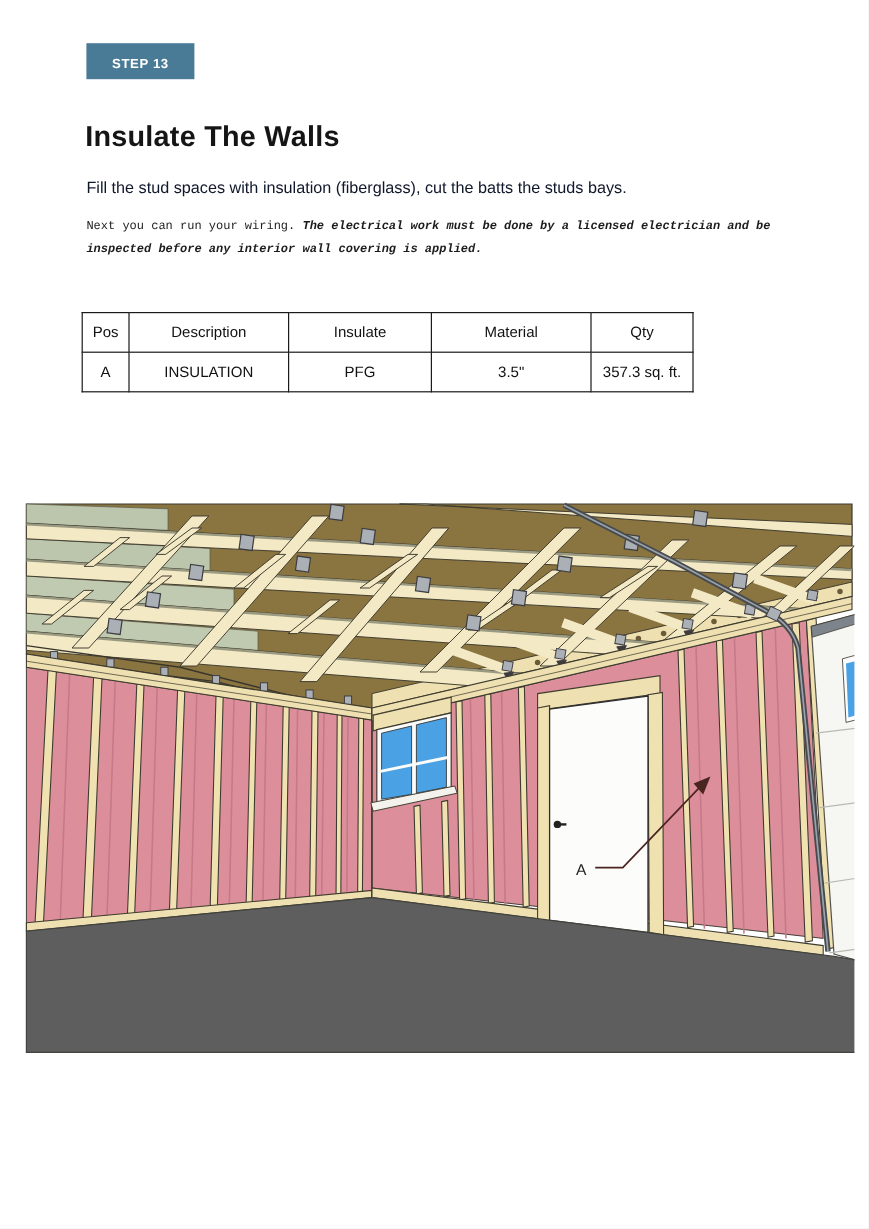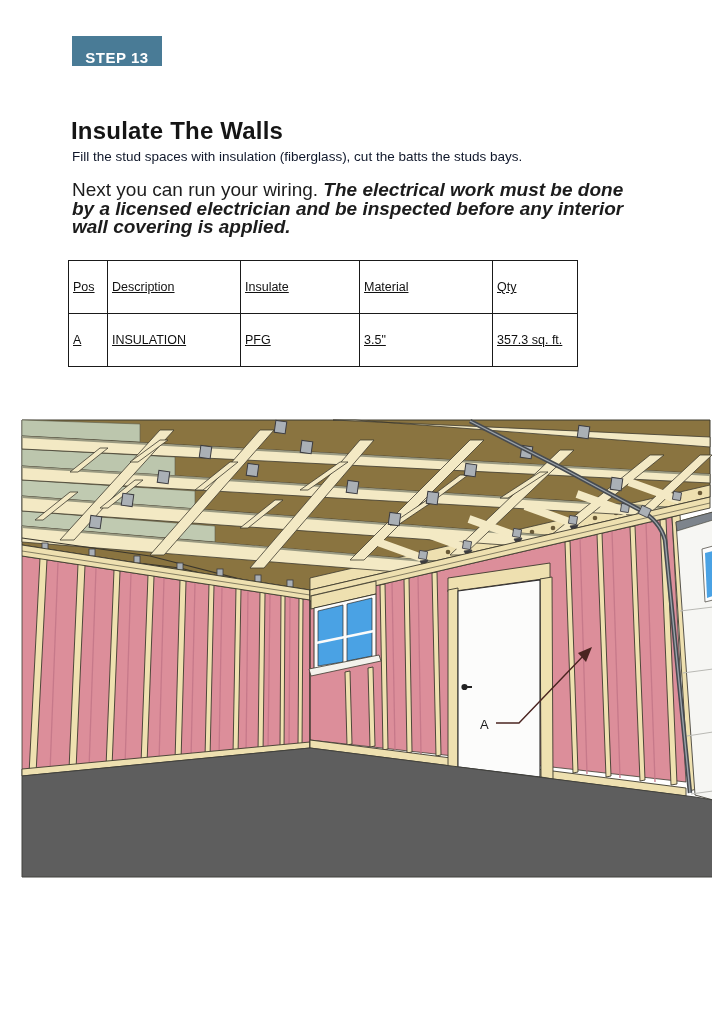--- a/index.html
+++ b/index.html
@@ -3,42 +3,42 @@
 <meta charset="utf-8">
 <style>
   html,body{margin:0;padding:0;background:#e8e8e8;}
   .page{
     position:relative;width:724px;height:1024px;background:#ffffff;
     font-family:"Liberation Sans", sans-serif;color:#1a1a1a;overflow:hidden;
     margin:0 auto;
   }
   .step-badge{
     position:absolute;left:72px;top:36px;height:30px;min-width:90px;
-    background:#497b96;color:#fff;font-weight:bold;font-size:15px;
-    display:flex;align-items:flex-end;justify-content:center;padding:0 12px;
+    background:#497b96;color:#fff;font-weight:bold;font-size:11px;
+    display:flex;align-items:flex-start;justify-content:center;padding:12px 12px;
     letter-spacing:0.5px;box-sizing:border-box;
   }
   .title{
     position:absolute;left:71px;top:101px;font-size:24px;font-weight:bold;
-    color:#151515;letter-spacing:0.2px;margin-top:16px;
+    color:#151515;letter-spacing:0.2px;
   }
   .para1{
     position:absolute;left:72px;top:148px;width:580px;font-size:13.5px;line-height:18px;color:#0f172a;
   }
   .para2{
-    position:absolute;left:72px;top:181px;width:575px;font-size:19px;line-height:18.5px;color:#1c1c1c;
+    position:absolute;left:72px;top:181px;width:575px;font-size:10px;line-height:18.5px;color:#1c1c1c;font-family:Liberation Mono, monospace;
   }
   .para2 .em{font-weight:bold;font-style:italic;}
   table.materials{
     position:absolute;left:68px;top:260px;border-collapse:collapse;
     font-size:12.5px;color:#111;table-layout:fixed;
   }
   table.materials th, table.materials td{
-    border:1.4px solid #1a1a1a;text-align:left;font-weight:normal;
-    height:18px;padding:17px 4px;overflow:hidden;white-space:nowrap;text-decoration:underline;
+    border:1.4px solid #1a1a1a;text-align:center;font-weight:normal;
+    height:18px;padding:7px 4px;overflow:hidden;white-space:nowrap;
   }
   .c-pos{width:30px}.c-desc{width:124px}.c-mat{width:110px}.c-dim{width:124px}.c-qty{width:76px}
   .illustration{position:absolute;left:12px;top:418px;}
 </style>
 </head>
 <body>
 
 <div class="page">
 
   <div class="step-badge">

